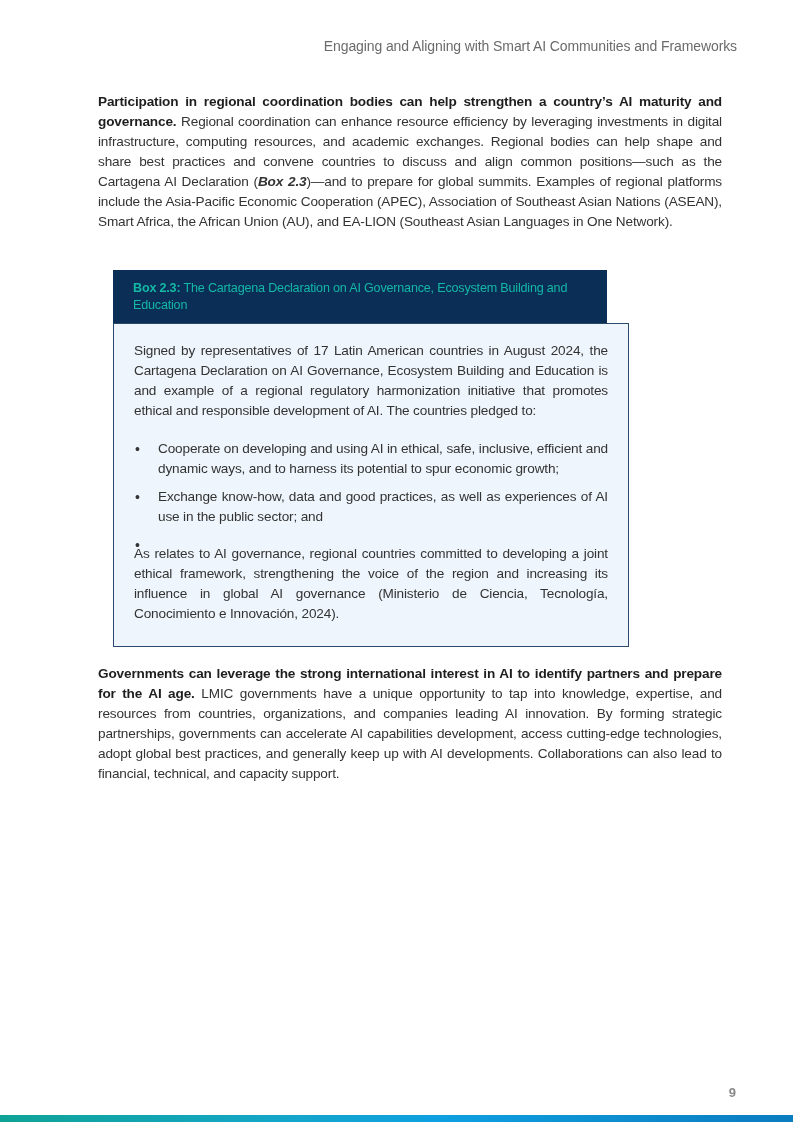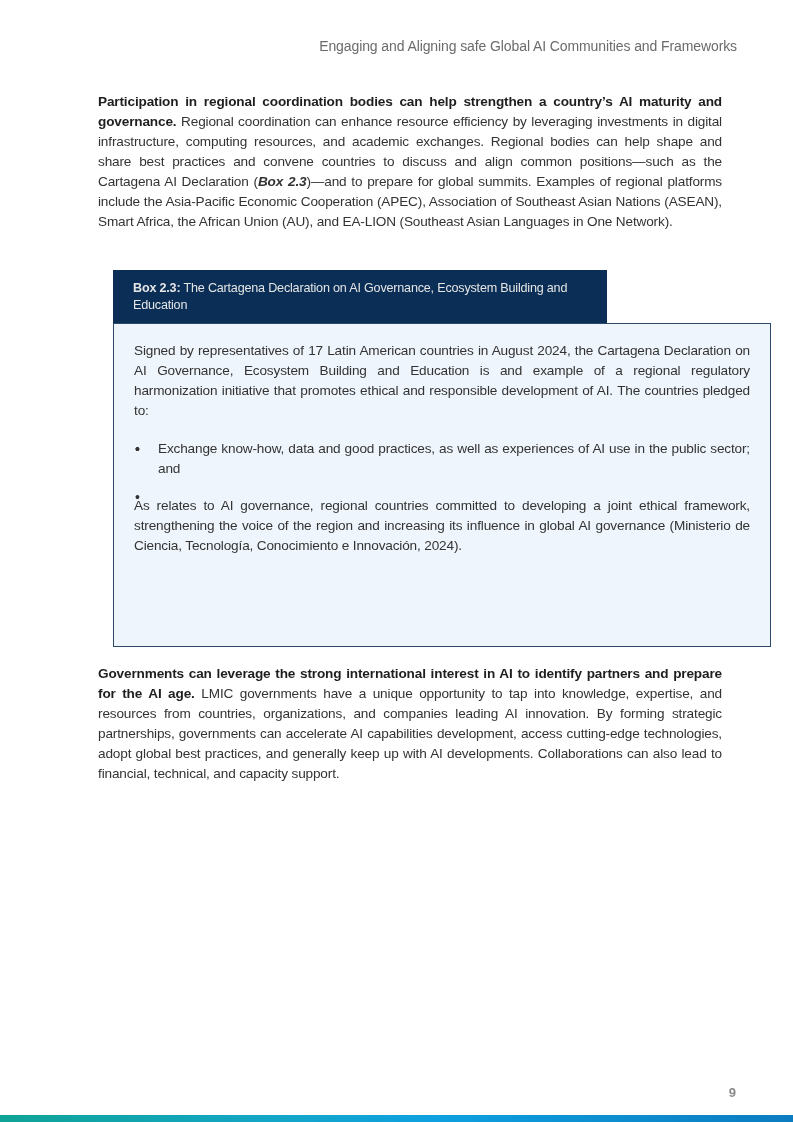--- a/index.html
+++ b/index.html
@@ -18,27 +18,27 @@
       font-size: 13.6px; line-height: 20px; text-align: justify;
       color: #333333; letter-spacing: -0.15px;
     }
     .para b { color: #1e1e1e; font-weight: bold; }
     .para i { font-style: italic; font-weight: bold; }
     #para1 { top: 92px; }
     #para2 { top: 664px; }
 
     .box-title {
       position: absolute; left: 113px; top: 270px; width: 494px; height: 53px;
-      background: #0a2e55; color: #e5e5e5;
+      background: #0a2e55; color: #14b8a6;
       box-sizing: border-box; padding: 10px 20px 0 20px;
       font-size: 12.6px; line-height: 17px; letter-spacing: -0.2px;
     }
     .box-title b { font-weight: bold; }
     .box-body {
-      position: absolute; left: 113px; top: 323px; width: 658px; height: 324px;
+      position: absolute; left: 113px; top: 323px; width: 516px; height: 324px;
       box-sizing: border-box;
       background: #eff5fc; border: 1.5px solid #2b4a6b;
       padding: 17px 20px 0 20px;
       font-size: 13.6px; line-height: 20px; color: #333333; letter-spacing: -0.15px;
       text-align: justify;
     }
     .box-body p { margin: 0; }
     .box-body ul { margin: 18px 0 0 0; padding: 0; list-style: none; }
     .box-body li { position: relative; padding-left: 24px; margin-bottom: 8px; }
     .box-body li .bullet {
@@ -51,35 +51,36 @@
       font-size: 13px; font-weight: bold; color: #8a8a8a;
     }
     .footer-bar {
       position: absolute; left: 0; top: 1115px; width: 793px; height: 7px;
       background: linear-gradient(to right, #0fa396 0%, #14a6c8 35%, #0ea0e0 55%, #0b7cc0 100%);
     }
   </style>
 </head>
 <body>
 
-<div class="running-header">Engaging and Aligning safe Global AI Communities and Frameworks</div>
+<div class="running-header">Engaging and Aligning with Smart AI Communities and Frameworks</div>
 
 <div class="para" id="para1">
   <b>Participation in regional coordination bodies can help strengthen a country’s AI maturity and governance.</b><span> Regional coordination can enhance resource efficiency by leveraging investments in digital infrastructure, computing resources, and academic exchanges. Regional bodies can help shape and share best practices and convene countries to discuss and align common positions—such as the Cartagena AI Declaration (</span><i>Box 2.3</i><span>)—and to prepare for global summits. Examples of regional platforms include the Asia-Pacific Economic Cooperation (APEC), Association of Southeast Asian Nations (ASEAN), Smart Africa, the African Union (AU), and EA-LION (Southeast Asian Languages in One Network).</span>
 </div>
 
 <div class="box-title">
   <b>Box 2.3:</b><span> The Cartagena Declaration on AI Governance, Ecosystem Building and Education</span>
 </div>
 
 <div class="box-body">
   <p>Signed by representatives of 17 Latin American countries in August 2024, the Cartagena Declaration on AI Governance, Ecosystem Building and Education is and example of a regional regulatory harmonization initiative that promotes ethical and responsible development of AI. The countries pledged to:</p>
   <ul>
     <li>
       <span class="bullet">•</span>
+      <span>Cooperate on developing and using AI in ethical, safe, inclusive, efficient and dynamic ways, and to harness its potential to spur economic growth;</span>
     </li>
     <li>
       <span class="bullet">•</span>
       <span>Exchange know-how, data and good practices, as well as experiences of AI use in the public sector; and</span>
     </li>
     <li>
       <span class="bullet">•</span>
     </li>
   </ul>
   <p class="closing">As relates to AI governance, regional countries committed to developing a joint ethical framework, strengthening the voice of the region and increasing its influence in global AI governance (Ministerio de Ciencia, Tecnología, Conocimiento e Innovación, 2024).</p>

